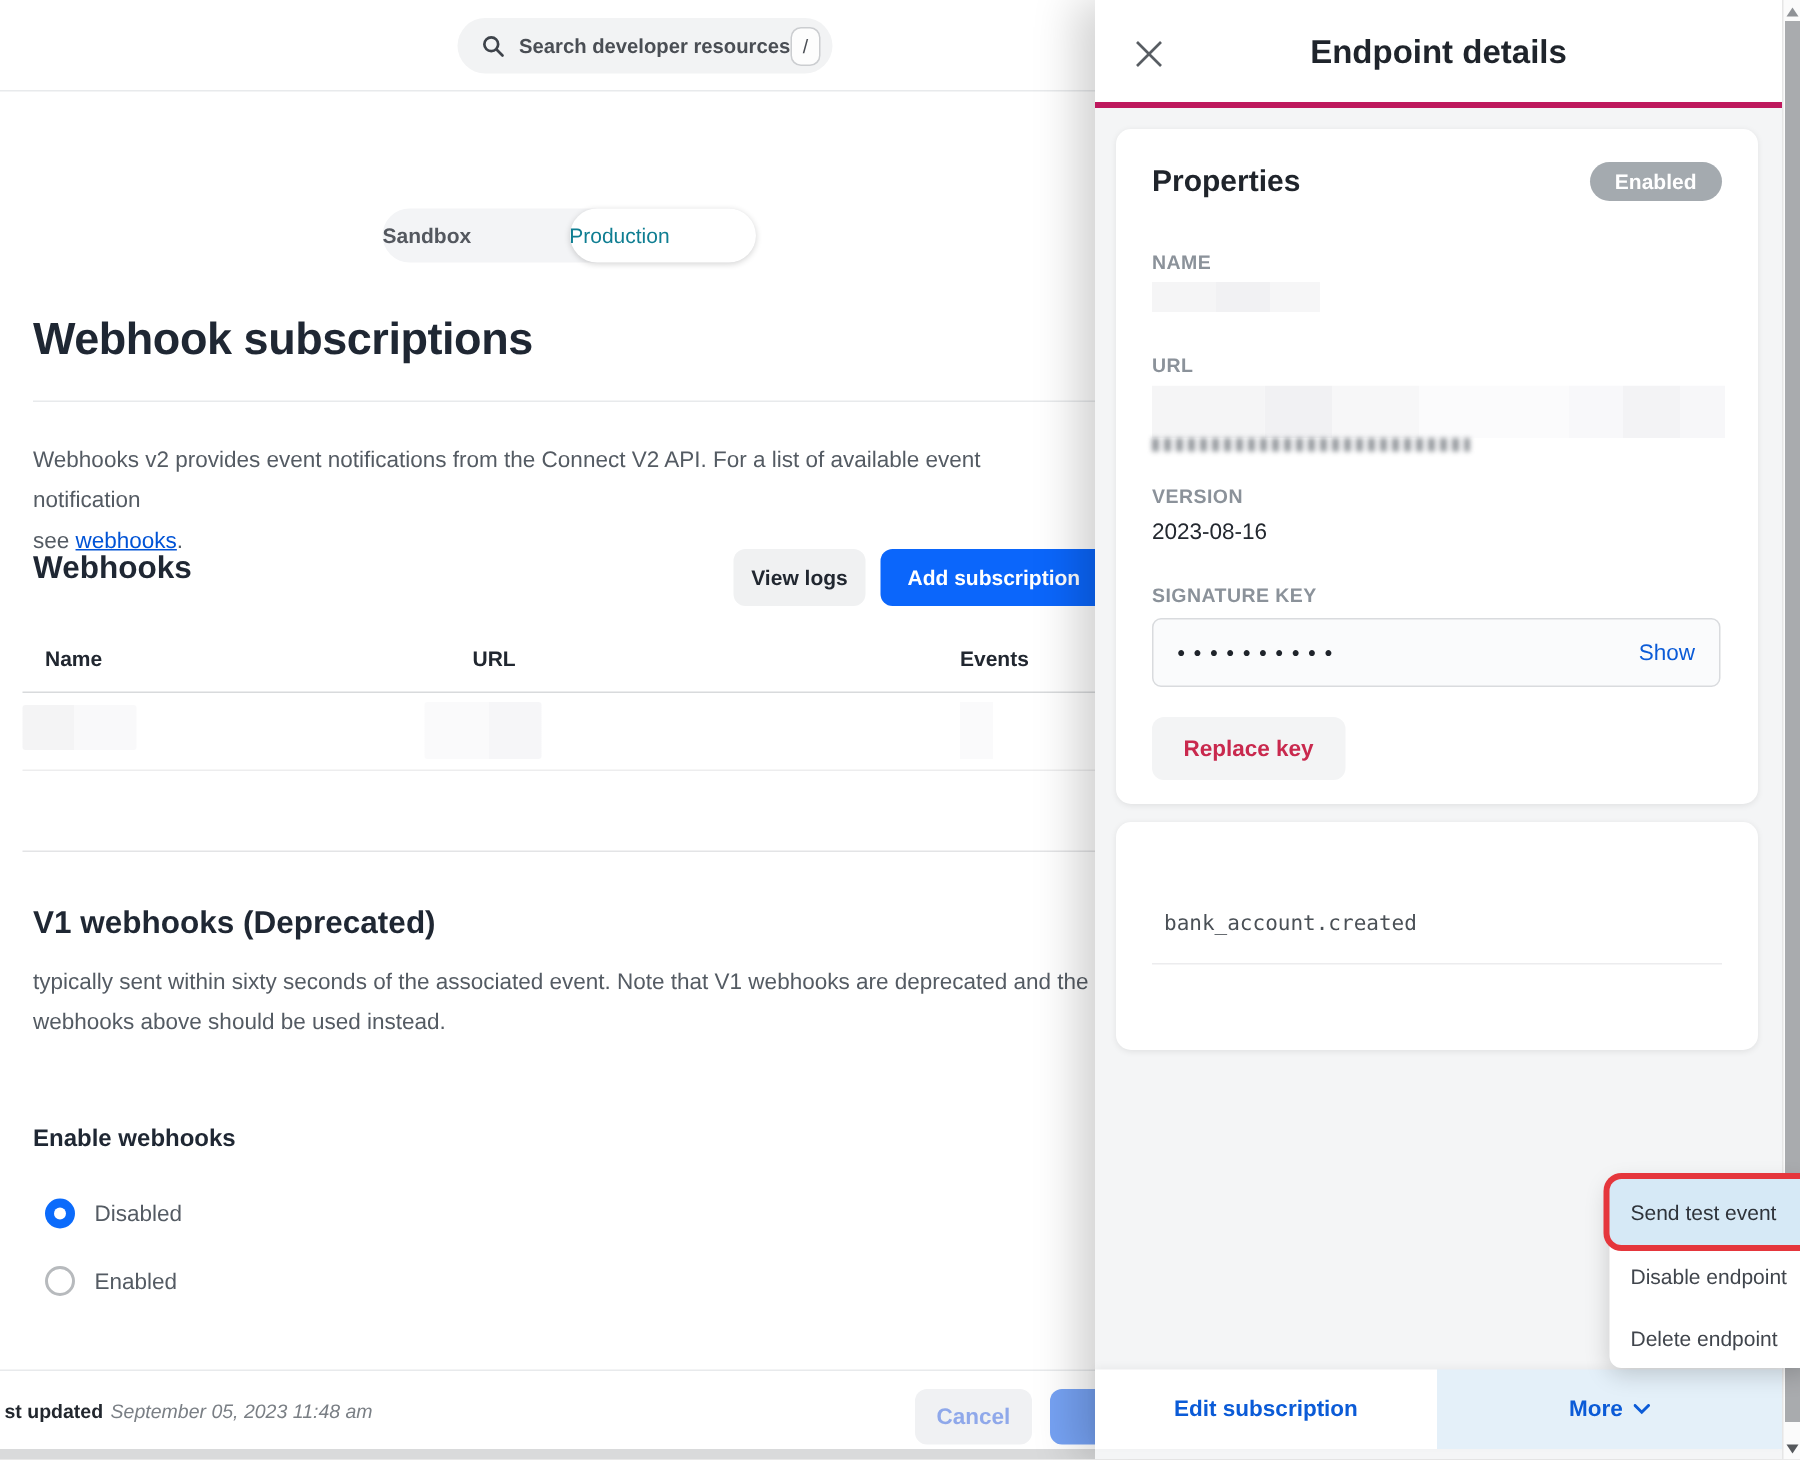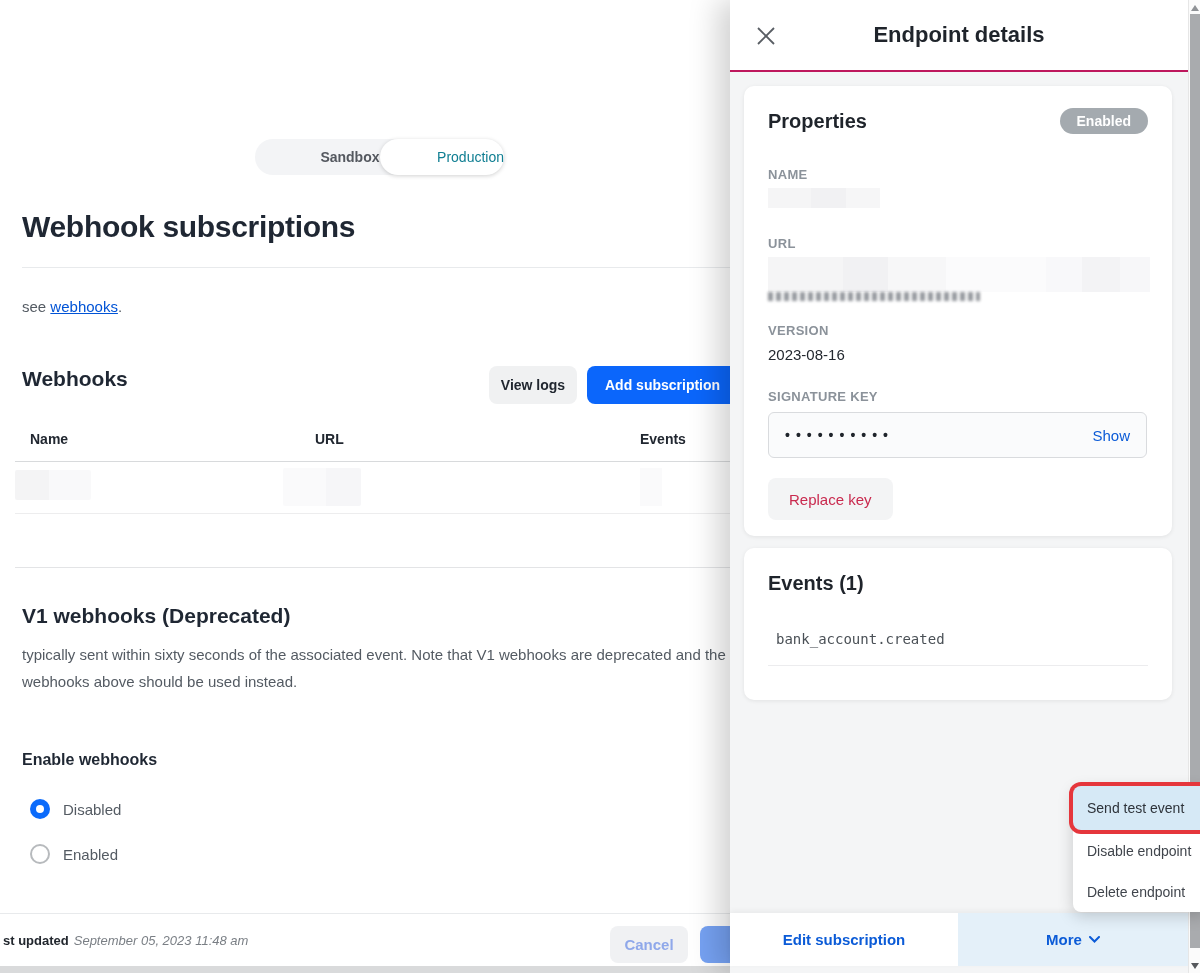--- a/index.html
+++ b/index.html
@@ -13,21 +13,21 @@
   .search-pill { position:absolute; left:305px; top:12px; width:250px; height:37px; background:#f2f3f4; border-radius:19px;
                  display:flex; align-items:center; padding:0 8px 0 16px; }
   .search-pill input { flex:1; border:none; outline:none; background:transparent; font-family:"Liberation Sans",sans-serif;
                  font-size:13.5px; font-weight:600; color:#4a4e54; margin-left:9px; }
   .search-pill input::placeholder { color:#4a4e54; opacity:1; }
   .slash-key { width:24px; height:26px; background:#fdfdfd; border:1.5px solid #cbcdd0; border-radius:7px;
                display:flex; align-items:center; justify-content:center; font-size:13px; color:#4a4e54; }
 
   .env-toggle { position:absolute; left:255px; top:139px; width:249px; height:36px; background:#f3f4f6; border-radius:18px;
                 display:flex; align-items:center; }
-  .env-opt { flex:1; text-align:right; font-size:14px; font-weight:600; color:#54585f; }
+  .env-opt { flex:1; text-align:left; font-size:14px; font-weight:600; color:#54585f; }
   .env-opt.active { height:36px; line-height:36px; background:#fff; border-radius:18px; color:#0f7e92; font-weight:400;
                 box-shadow:0 1px 4px rgba(0,0,0,.18); }
 
   .h1 { position:absolute; left:22px; top:210px; font-size:30px; font-weight:700; color:#1f2733; letter-spacing:-.3px; }
   .rule-1 { position:absolute; left:22px; top:267px; width:710px; height:1px; background:#e8eaec; }
   .intro { position:absolute; left:22px; top:293px; width:700px; font-size:15px; color:#545b63; line-height:27px; }
   .link { color:#0053d6; }
 
   .h2-webhooks { position:absolute; left:22px; top:367px; font-size:21px; font-weight:700; color:#1f2733; }
   .btn-viewlogs { position:absolute; left:489px; top:366px; width:88px; height:38px; background:#f0f1f2; border:none;
@@ -59,21 +59,21 @@
   .main-footer { position:absolute; left:0; top:913px; width:730px; height:53px; background:#fff; border-top:1px solid #e8eaec; }
   .updated { position:absolute; left:3px; top:19px; font-size:13px; color:#22272e; font-weight:700; }
   .updated .date { font-weight:400; font-style:italic; color:#7a7f85; margin-left:5px; }
   .btn-cancel { position:absolute; left:610px; top:12px; width:78px; height:37px; background:#f0f1f3; border:none;
                 border-radius:8px; font-family:inherit; font-size:15px; font-weight:700; color:#8fa8ea; }
   .btn-save-partial { position:absolute; left:700px; top:12px; width:44px; height:37px; background:#76a2f3; border:none; border-radius:8px; }
 
   
   .panel { position:absolute; left:730px; top:0; width:458px; height:973px; background:#f4f5f6;
            box-shadow:-12px 0 28px rgba(0,0,0,.18); }
-  .panel-header { position:absolute; left:0; top:0; width:458px; height:72px; background:#fff; border-bottom:2px solid #be185d; }
+  .panel-header { position:absolute; left:0; top:0; width:458px; height:72px; background:#fff; border-bottom:4px solid #be185d; }
   .close-btn { position:absolute; left:23px; top:24px; width:26px; height:26px; background:none; border:none; cursor:pointer; }
   .panel-title { position:absolute; left:0; top:22px; width:458px; text-align:center; font-size:22px; font-weight:700; color:#1f242b; }
 
   .card { position:absolute; left:14px; width:428px; background:#fff; border-radius:10px; box-shadow:0 1px 4px rgba(0,0,0,.08); }
   .card-props { top:86px; height:450px; padding:24px; }
   .card-events { top:548px; height:152px; padding:24px; }
 
   .props-head { font-size:20px; font-weight:700; color:#1f242b; }
   .badge { position:absolute; right:24px; top:22px; background:#a4aaaf; color:#fff; font-size:14px; font-weight:700;
            padding:5px 17px; border-radius:15px; }
@@ -88,21 +88,21 @@
            background:repeating-linear-gradient(90deg,#70757c 0 5px,transparent 5px 8px);
            filter:blur(1.6px); opacity:.75; }
   .lbl-version { margin-top:22px; }
   .version-val { margin-top:8px; font-size:15px; color:#23282f; }
   .lbl-sig { margin-top:26px; }
   .sig-box { margin-top:8px; width:379px; height:46px; background:#fafbfc; border:1px solid #d9dbde; border-radius:6px;
              display:flex; align-items:center; padding:0 16px; }
   .sig-dots { flex:1; font-size:14px; font-weight:700; color:#1f242b; letter-spacing:6px; }
   .show-link { font-size:15px; color:#0b5bd7; background:none; border:none; font-family:inherit; cursor:pointer; }
   .btn-replace { margin-top:20px; height:42px; padding:0 21px; background:#f3f4f5; border:none; border-radius:8px;
-                 font-family:inherit; font-size:15px; font-weight:400; color:#c9294e; }
+                 font-family:inherit; font-size:15px; font-weight:700; color:#c9294e; }
 
   .events-head { font-size:20px; font-weight:700; color:#1f242b; }
   .event-item { margin-top:36px; font-family:"DejaVu Sans Mono",monospace; font-size:14px; color:#4a5056; padding-left:8px; }
   .events-rule { margin-top:18px; width:380px; height:1px; background:#ececee; }
 
   .dropdown { position:absolute; left:322px; top:786px; width:134px; background:#fff; border-radius:8px;
               box-shadow:0 4px 16px rgba(0,0,0,.18); z-index:20;margin-left:21px; }
   .menu-item { height:41px; display:flex; align-items:center; padding-left:14px; font-size:14px; color:#40454c; cursor:pointer; }
   .menu-item.highlight { height:44px; background:#d6e9f6; border-radius:8px;
               box-shadow:0 0 0 4px #e5363c; position:relative; z-index:21; color:#2e333a; }
@@ -121,30 +121,43 @@
   .sb-down { position:absolute; left:2px; bottom:4px; width:0; height:0; border-left:4px solid transparent;
            border-right:4px solid transparent; border-top:6px solid #55585c; }
 </style>
 </head>
 <body>
 
 <div class="screen">
 
   <div class="main">
 
+    <div class="topbar">
+      <div class="search-pill">
+        <span style="display:flex;">
+          <svg width="16" height="16" viewBox="0 0 16 16">
+              <circle cx="6.5" cy="6.5" r="4.6" fill="none" stroke="#3e434a" stroke-width="1.8"></circle>
+              <line x1="10.2" y1="10.2" x2="14" y2="14" stroke="#3e434a" stroke-width="1.8" stroke-linecap="round"></line>
+            </svg>
+        </span>
+        <input type="text" placeholder="Search developer resources" style="">
+        <span class="slash-key">/</span>
+      </div>
+    </div>
 
     <div class="env-toggle">
       <div class="env-opt">Sandbox</div>
       <div class="env-opt active">Production</div>
     </div>
 
     <div class="h1">Webhook subscriptions</div>
     <div class="rule-1"></div>
 
     <div class="intro">
+      <div>Webhooks v2 provides event notifications from the Connect V2 API. For a list of available event notification</div>
       <div><span>see </span><a class="link" href="#">webhooks</a><span>.</span></div>
     </div>
 
     <div class="h2-webhooks">Webhooks</div>
     <button class="btn-viewlogs">View logs</button>
     <button class="btn-addsub">Add subscription</button>
 
     <div class="thead th-name">Name</div>
     <div class="thead th-url">URL</div>
     <div class="thead th-events">Events</div>
@@ -219,21 +232,20 @@
       <div class="field-label lbl-sig">SIGNATURE KEY</div>
       <div class="sig-box">
         <span class="sig-dots">••••••••••</span>
         <button class="show-link">Show</button>
       </div>
 
       <button class="btn-replace">Replace key</button>
     </div>
 
     <div class="card card-events">
-      <div class="events-head">Events (1)</div>
       <div class="event-item">bank_account.created</div>
       <div class="events-rule"></div>
     </div>
 
     <div class="dropdown">
       <div class="menu-item highlight">Send test event</div>
       <div class="menu-item">Disable endpoint</div>
       <div class="menu-item">Delete endpoint</div>
     </div>
 

